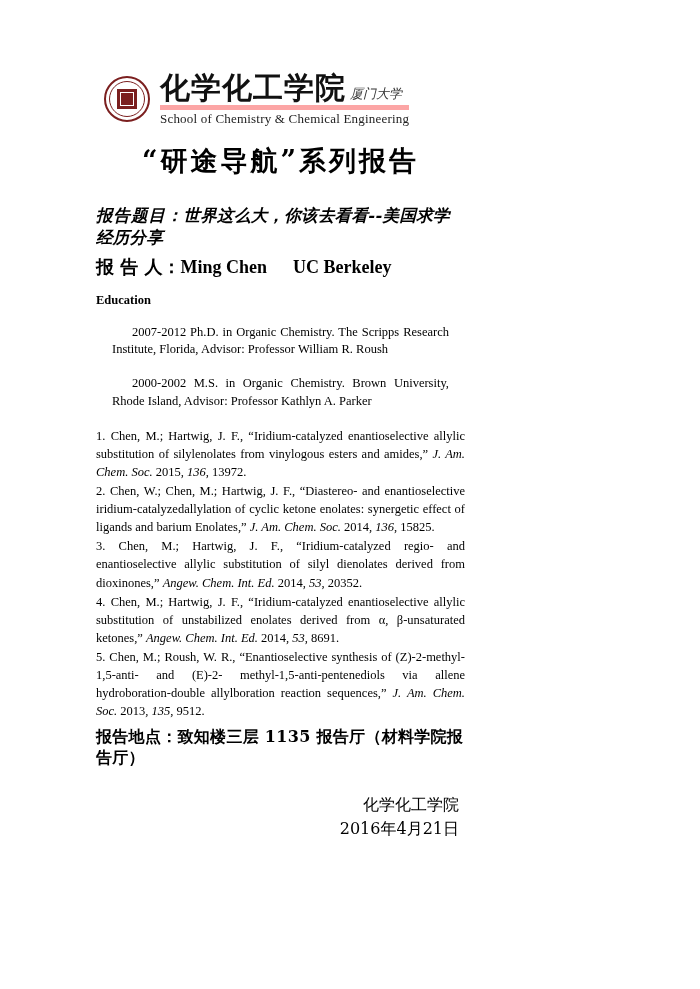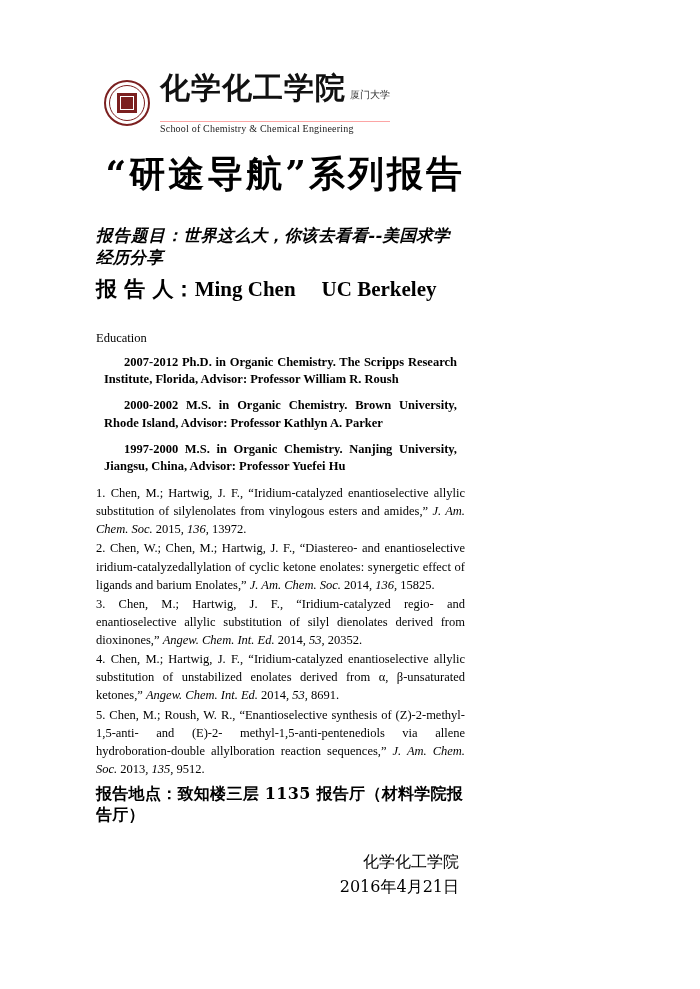--- a/index.html
+++ b/index.html
@@ -73,81 +73,81 @@
     font-size: 30px;
     font-weight: bold;
     letter-spacing: 1px;
     line-height: 1.05;
     color: #111111;
     font-family: "DejaVu Serif", serif;
     display: flex;
     align-items: baseline;
   }
   .logo-cn-sub {
-    font-size: 10px;
+    font-size: 13px;
     font-weight: normal;
     margin-left: 4px;
     letter-spacing: 0;
     color: #333333;
+    font-style: italic;
   }
   .logo-en {
-    font-size: 10px;
+    font-size: 13px;
     color: #222222;
     letter-spacing: 0.2px;
-    border-top: 1px solid #fca5a5;
+    border-top: 5px solid #fca5a5;
     padding-top: 1px;
-    margin-top: 17px;
+    margin-top: 1px;
     font-family: "Liberation Serif", serif;
   }
 
   
   .doc-title {
-    text-align: right;
-    font-size: 36px;
+    text-align: center;
+    font-size: 27px;
     font-weight: bold;
     letter-spacing: 3px;
     margin: 14px 0 26px 0;
     font-family: "DejaVu Serif", serif;
   }
 
   
   .meta-line {
     font-size: 16.5px;
     font-weight: bold;
     margin: 0 0 6px 0;
     font-family: "DejaVu Serif", serif;
     letter-spacing: 0.3px;
     font-style: italic;
   }
   .meta-line .meta-label { letter-spacing: 1px; }
   .meta-line .meta-value { font-weight: bold; }
   .speaker-line {
-    font-size: 21px;
-    font-weight: bold;
-    margin: 0 0 28px 0;
+    font-size: 18px;
+    font-weight: bold;
+    margin: 0 0 14px 0;
     font-family: "DejaVu Serif", serif;
   }
   .speaker-line .spk-name { font-family: "Liberation Serif", serif; font-weight: bold; }
   .speaker-gap { display: inline-block; width: 26px; }
 
   
   .section-head {
     font-size: 12.5px;
-    font-weight: normal;
+    font-weight: bold;
     margin: 8px 0 2px 0;
     font-family: "Liberation Serif", serif;
   }
   .edu-item {
     font-size: 12.5px;
     line-height: 1.42;
     text-align: justify;
     text-indent: 20px;
-    margin: 8px;
-    font-family: "Liberation Serif", serif;
-    font-weight: bold;
+    margin: 16px;
+    font-family: "Liberation Serif", serif;
   }
   .pub-list {
     margin: 2px 0 0 0;
     padding: 0;
     list-style: none;
   }
   .pub-item {
     font-size: 12.5px;
     line-height: 1.45;
     text-align: justify;
@@ -201,21 +201,20 @@
     <span class="meta-label">报告题目：</span><span class="meta-value">世界这么大，你该去看看--美国求学经历分享</span>
   </div>
 
   <div class="speaker-line">
     <span class="meta-label">报 告 人：</span><span class="spk-name">Ming Chen</span><span class="speaker-gap"></span><span class="spk-name">UC Berkeley</span>
   </div>
 
   <div class="section-head">Education</div>
   <p class="edu-item">2007-2012 Ph.D. in Organic Chemistry. The Scripps Research Institute, Florida, Advisor: Professor William R. Roush</p>
   <p class="edu-item">2000-2002 M.S. in Organic Chemistry. Brown University, Rhode Island, Advisor: Professor Kathlyn A. Parker</p>
-  <p class="edu-item">1997-2000 M.S. in Organic Chemistry. Nanjing University, Jiangsu, China, Advisor: Professor Yuefei Hu</p>
 
   <ul class="pub-list">
     <li class="pub-item">
       <span>1.</span>
       <b>Chen, M.</b><span>; Hartwig, J. F., “Iridium-catalyzed enantioselective allylic substitution of silylenolates from vinylogous esters and amides,” </span><i>J. Am. Chem. Soc.</i><b> 2015</b><i>, 136</i><span>, 13972.</span>
     </li>
     <li class="pub-item">
       <span>2.</span>
       <span>Chen, W.; </span><b>Chen, M.</b><span>; Hartwig, J. F., “Diastereo- and enantioselective iridium-catalyzedallylation of cyclic ketone enolates: synergetic effect of ligands and barium Enolates,” </span><i>J. Am. Chem. Soc.</i><b> 2014</b><i>, 136</i><span>, 15825.</span>
     </li>

